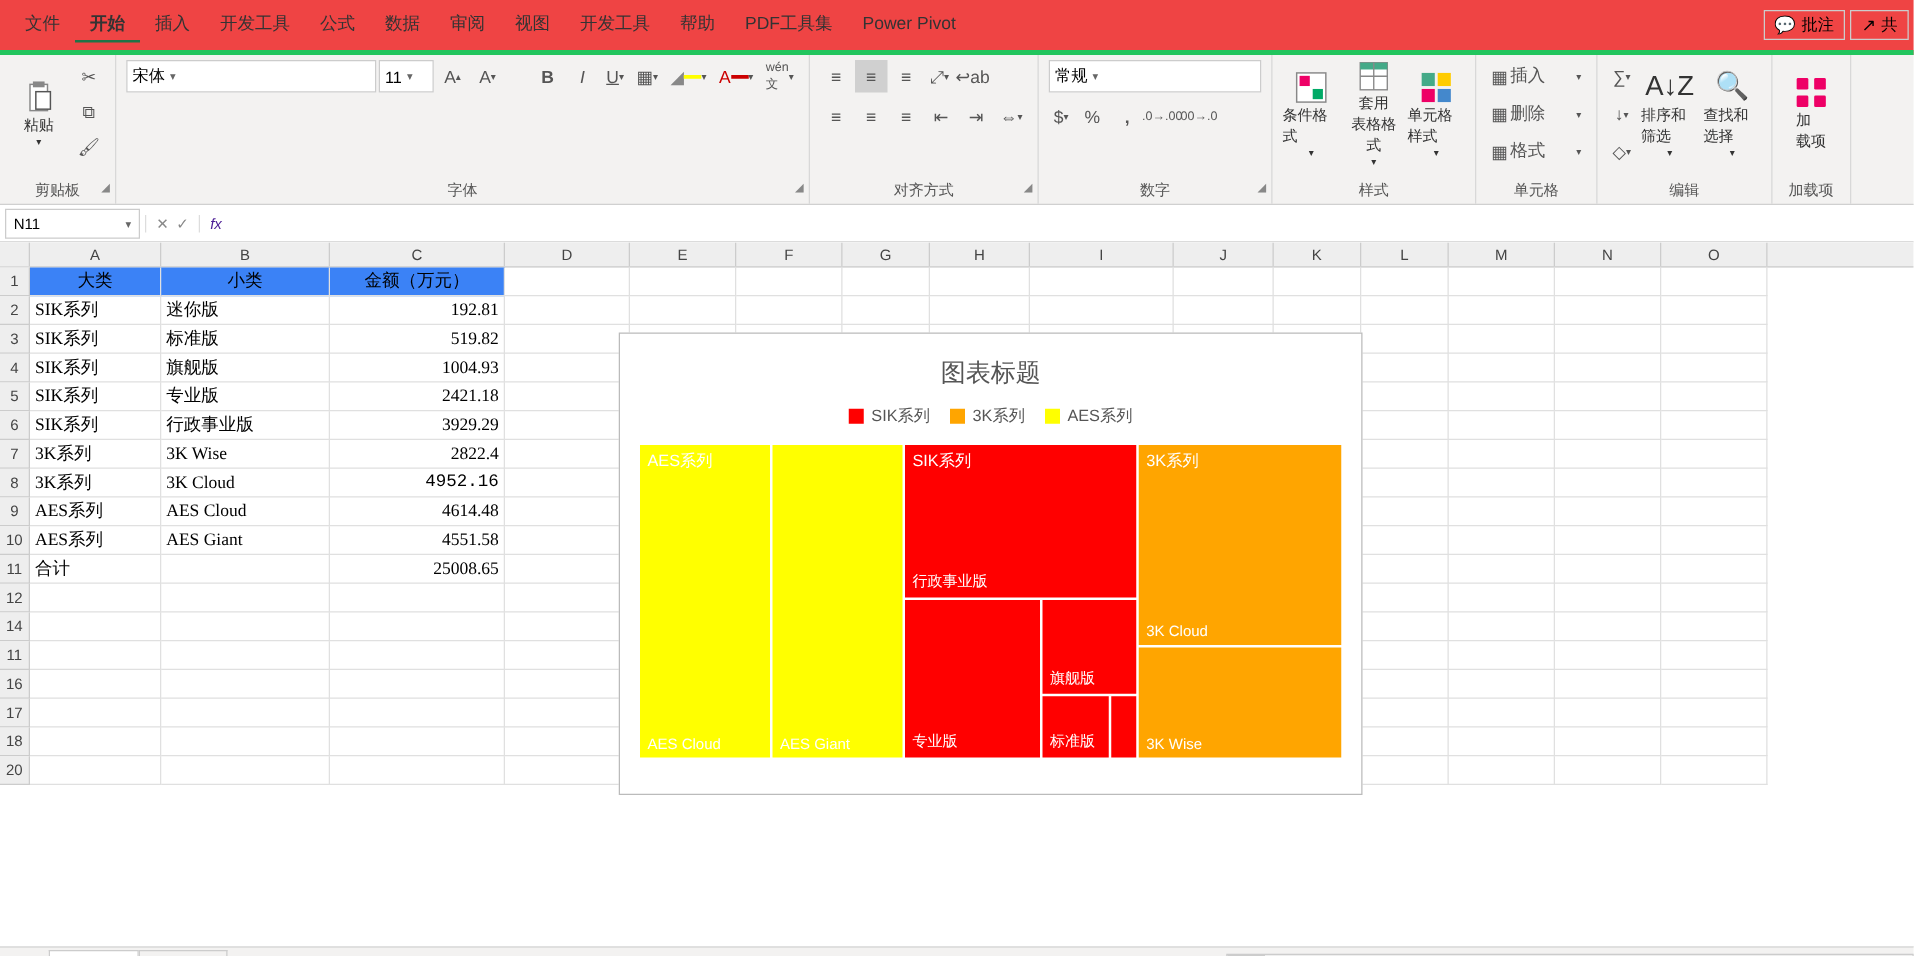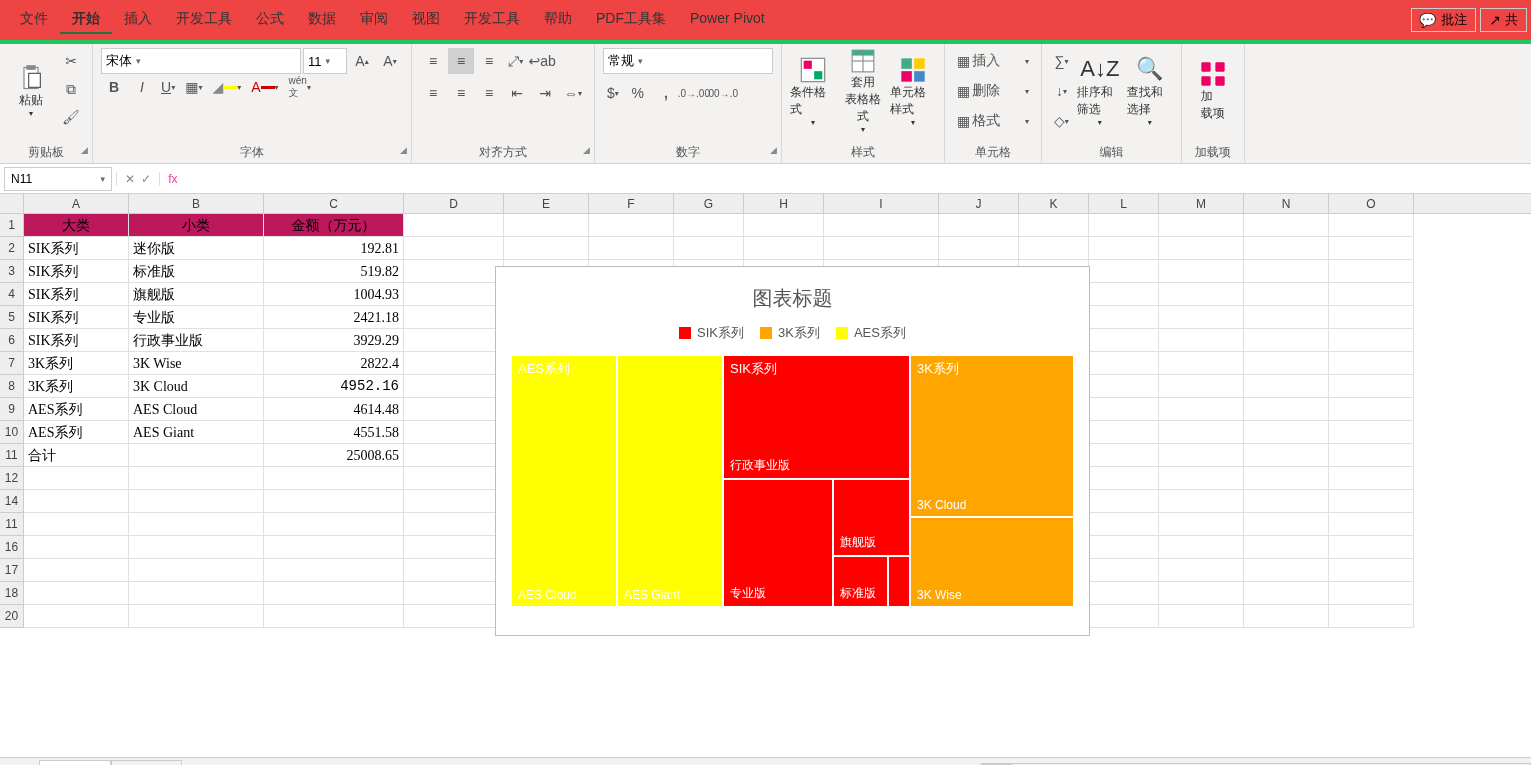--- a/index.html
+++ b/index.html
@@ -27,33 +27,33 @@
 .combo { height: 26px; border: 1px solid #ccc; background: #fff; display: flex; align-items: center; padding: 0 4px; font-size: 13px; }
 .combo .arr { margin-left: 4px; font-size: 9px; color: #666; }
 .row { display: flex; gap: 2px; align-items: center; }
 svg.ico28 { width: 28px; height: 28px; }
 
 
 .fbar { display: flex; align-items: center; height: 30px; border-bottom: 1px solid #d0d0d0; }
 .namebox { width: 108px; height: 24px; border: 1px solid #ccc; margin: 0 4px; display: flex; align-items: center; padding: 0 6px; }
 .namebox .arr { margin-left: auto; font-size: 9px; color: #666; }
 .fxbtns { display: flex; gap: 6px; padding: 0 8px; border-left: 1px solid #ddd; border-right: 1px solid #ddd; color: #888; }
-.fxlabel { padding: 0 8px; color: #ec4899; text-align: right; }
+.fxlabel { padding: 0 8px; font-style: italic; color: #4c1d95; text-align: right; }
 .finput { flex: 1; height: 24px; border: none; }
 
 
 .gridwrap { position: relative; height: calc(765px - 28px - 120px - 30px - 24px); overflow: hidden; background: #fff; }
 .colheads { display: flex; height: 20px; background: #eee; border-bottom: 1px solid #ccc; }
 .colheads .corner { width: 24px; border-right: 1px solid #ccc; background: #eee; }
 .colheads .ch { border-right: 1px solid #ccc; text-align: center; font-size: 12px; color: #444; line-height: 20px; }
 .rows { }
 .row-g { display: flex; height: 23px; }
 .rowhead { width: 24px; background: #eee; border-right: 1px solid #ccc; border-bottom: 1px solid #ccc; text-align: center; font-size: 12px; color: #444; line-height: 23px; }
 .cell { border-right: 1px solid #e0e0e0; border-bottom: 1px solid #e0e0e0; padding: 0 4px; font-size: 14px; line-height: 23px; white-space: nowrap; overflow: hidden; font-family: SimSun, serif; }
-.cell.hdr { background: #be185d; text-align: center; }
+.cell.hdr { background: #3b82f6; text-align: center; }
 .cell.num { text-align: right; }
 
 
 .chart { position: absolute; left: 495px; top: 72px; width: 595px; height: 370px; background: #fff; border: 1px solid #bbb; padding: 10px; }
 .chart-title { text-align: center; font-size: 20px; color: #555; padding: 8px 0 12px; font-family: SimSun, serif; }
 .legend { display: flex; justify-content: center; gap: 16px; font-size: 13px; color: #555; margin-bottom: 14px; }
 .legend .lg { display: flex; align-items: center; gap: 6px; }
 .legend .sw { width: 12px; height: 12px; }
 .treemap { display: flex; height: 250px; gap: 2px; padding: 0 6px; }
 .tm-col { display: flex; flex-direction: column; gap: 2px; }
@@ -119,21 +119,21 @@
       <div class="smcol">
         <div class="smbtn">✂</div>
         <div class="smbtn">⧉</div>
         <div class="smbtn">🖌</div>
       </div>
     </div>
     <div class="group-label"><span>剪贴板</span><span class="launcher">◢</span></div>
   </div>
 
   <div class="group">
-    <div class="group-body" style="flex-direction:column;gap:0">
+    <div class="group-body" style="flex-direction:row;gap:22px">
       <div class="row">
         <div class="combo" style="width:200px">
             <span>宋体</span>
             <span class="arr">▾</span>
           </div>
         <div class="combo" style="width:44px">
             <span>11</span>
             <span class="arr">▾</span>
           </div>
         <div class="smbtn">A<sup style="font-size:8px">▴</sup></div>

